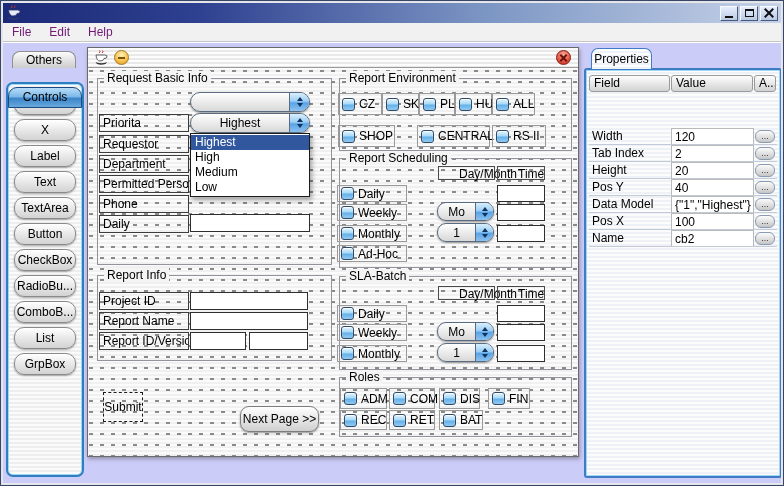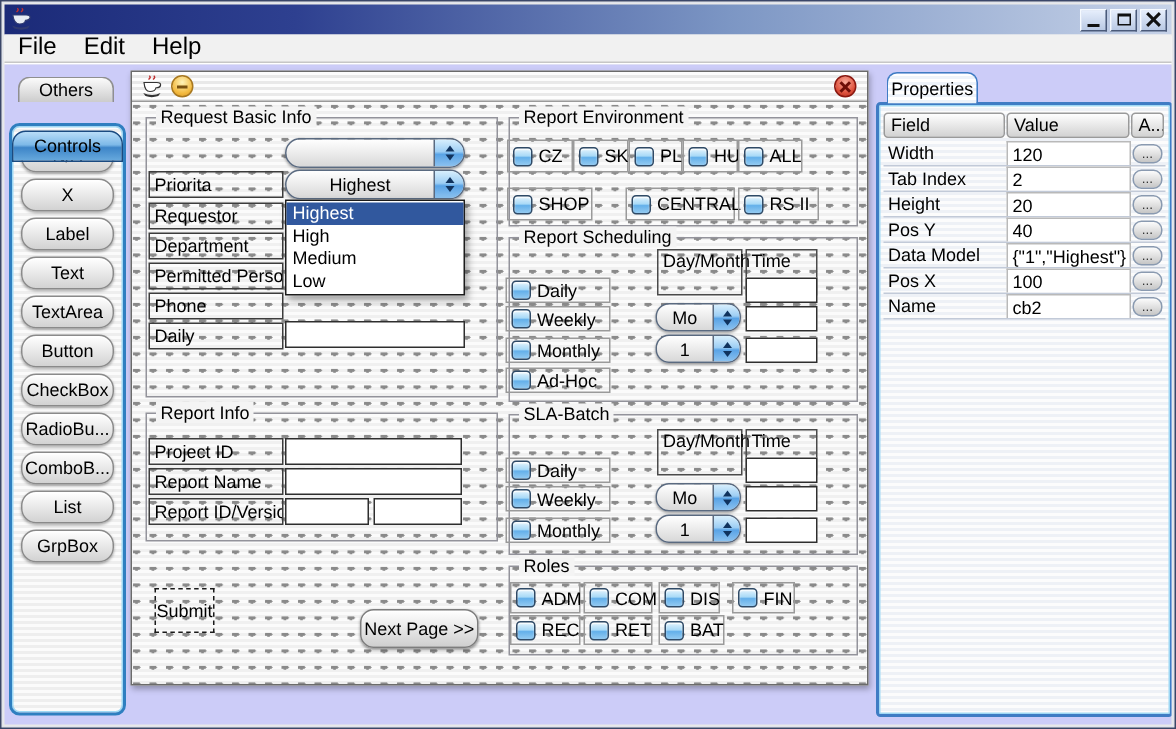--- a/index.html
+++ b/index.html
@@ -18,21 +18,21 @@
         display:flex; align-items:center; justify-content:center; position:relative; }
   .g-min { width:8px; height:2px; background:#111; margin-top:8px; }
   .g-max { width:9px; height:8px; border:1px solid #111; border-top-width:2px; }
   .g-x { position:relative; width:10px; height:10px; }
   .g-x::before,.g-x::after { content:""; position:absolute; left:-1px; top:4px; width:12px; height:2px; background:#111; }
   .g-x::before { transform:rotate(45deg);} .g-x::after { transform:rotate(-45deg);}
 
   
   .menubar { position:absolute; left:2px; top:22px; right:2px; height:19px; background:#f1f1f1;
     border-bottom:1px solid #c6c6c6; box-shadow:0 1px 0 #ffffff; display:flex; align-items:center; }
-  .mi { padding:14px 9px; font-size:16px; color:#000000; }
+  .mi { padding:14px 9px; font-size:12px; color:#701a75; }
 
   
   .content { position:absolute; left:2px; right:2px; top:42px; bottom:2px; background:#ccccf8; overflow:hidden; }
 
   .stripes { background:repeating-linear-gradient(#fbfbfb 0 2px, #eeeeee 2px 4px); }
 
   
   .sidebar { position:absolute; left:2px; top:3px; width:80px; bottom:5px; }
   .tab-others { position:absolute; left:7px; top:5px; width:64px; height:17px; z-index:1;
     background:linear-gradient(#fbfbfb,#cccccc); border:1px solid #8f8f8f; border-bottom:none;
@@ -90,42 +90,42 @@
         border:1px solid #1c1c1c; box-shadow:2px 3px 5px rgba(0,0,0,.35); padding:1px 0; }
   .dd-i { height:15px; line-height:15px; font-size:12px; padding:0 4px; color:#000; }
   .dd-i.sel { background:#31589e; color:#fff; }
 
   .cc { position:absolute; border:1px solid #9a9a9a; display:flex; align-items:center; gap:4px; padding:0 3px; }
   .cb { width:13px; height:13px; flex:0 0 13px; border:1px solid #2f4a66; border-radius:3px;
     background:linear-gradient(#e2f3fd 0%, #a9daf7 45%, #64b0ea 55%, #93caf1 100%);
     box-shadow:inset 0 1px 1px rgba(255,255,255,.9); }
   .cc span.lab { font-size:12px; white-space:nowrap; }
 
-  .hb { position:absolute; height:31px; border:1px solid #4a4a4a; font-size:12px; line-height:15px; padding-left:3px; background:transparent; }
+  .hb { position:absolute; height:14px; border:1px solid #4a4a4a; font-size:12px; line-height:15px; padding-left:20px; background:transparent; }
   .tf { position:absolute; width:48px; height:17px; background:#fff; border:1px solid #2e2e2e; font:12px "Liberation Sans",sans-serif; }
 
   .submit-btn { position:absolute; left:15px; top:324px; width:40px; height:30px; background:transparent;
     border:1px dashed #1a1a1a; font-size:12px; font-family:"Liberation Sans",sans-serif; }
   .next-btn { position:absolute; left:152px; top:338px; width:79px; height:26px;
     border:1px solid #7d7d7d; border-radius:9px; background:linear-gradient(#ffffff,#cfcfcf);
     box-shadow:0 1px 2px rgba(0,0,0,.4), inset 0 1px 0 #fff; font-size:12px; font-family:"Liberation Sans",sans-serif; }
 
   
   .props { position:absolute; left:581px; top:4px; width:198px; bottom:5px; }
   .props-tab { position:absolute; left:7px; top:1px; width:61px; height:21px; z-index:2;
     background:repeating-linear-gradient(#ffffff 0 2px, #eef3fa 2px 4px);
     border:1px solid #3f7cc4; border-bottom:none; border-radius:7px 7px 0 0;
     text-align:center; font-size:12px; line-height:20px; }
   .props-body { position:absolute; left:0; right:0; top:21px; bottom:0; z-index:1;
     border:2px solid #3f7cc4; box-shadow:inset 0 0 0 1px #9fd8f4; border-radius:3px;
     background:repeating-linear-gradient(#fcfcfc 0 2px, #eef1f6 2px 4px);text-decoration:underline; }
   .ph { position:absolute; top:5px; height:17px; border:1px solid #9a9a9a; border-radius:3px;
     background:linear-gradient(#fefefe,#d2d2d2); font-size:12px; line-height:15px; padding-left:4px;
     overflow:hidden; white-space:nowrap; }
-  .pr { position:absolute; left:3px; right:3px; height:17px; border-bottom:1px solid #c2cad8; }
+  .pr { position:absolute; left:3px; right:3px; height:17px; border-bottom:1px solid #c2cad8;margin-top:34px; }
   .pf { position:absolute; left:3px; top:1px; font-size:12px; white-space:nowrap; }
   .pv-cell { position:absolute; left:82px; width:83px; top:0; bottom:0; background:#fff; border:1px solid #b9b9b9; border-bottom:none; }
   .pv { position:absolute; left:3px; top:1px; font-size:12px; white-space:nowrap; overflow:hidden; max-width:76px; }
   .dots { position:absolute; right:2px; top:2px; width:20px; height:13px; border:1px solid #8a9ab0; border-radius:6px;
     background:linear-gradient(#fcfcfc,#c6c6c6); font-size:9px; line-height:9px; text-align:center; color:#333; padding:0; }
 </style>
 </head>
 <body>
 
 <div class="win">

